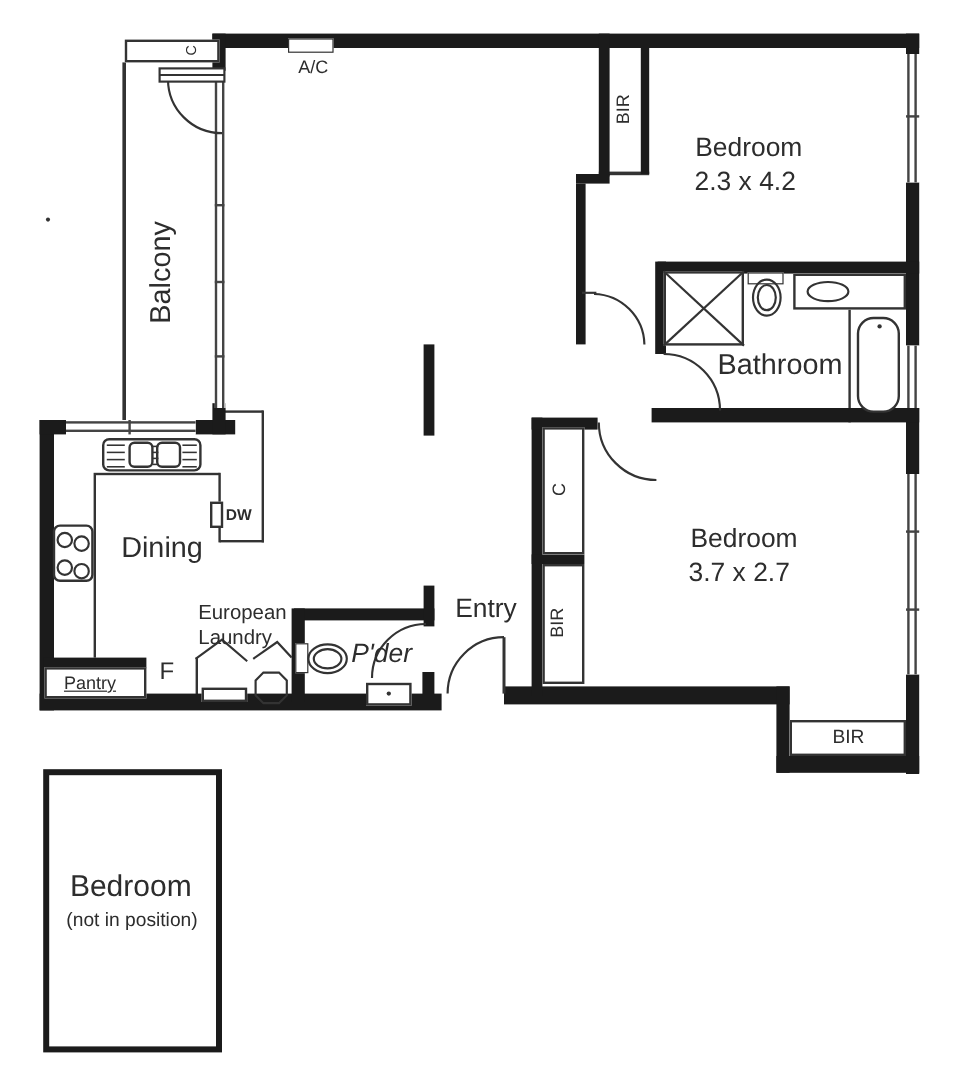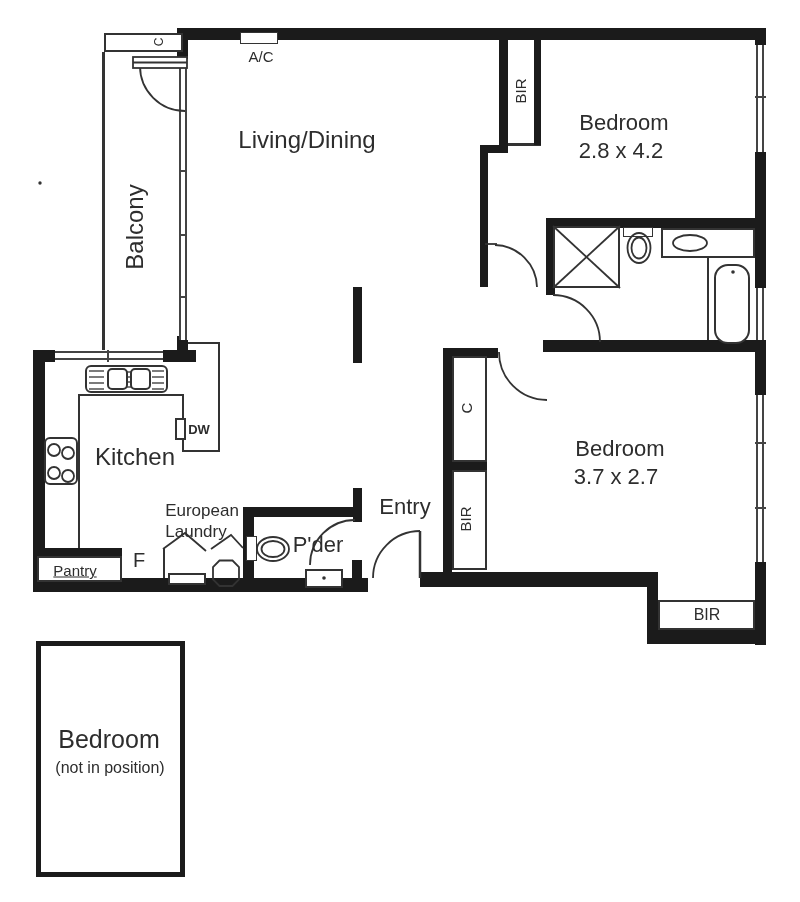--- a/index.html
+++ b/index.html
@@ -163,30 +163,30 @@
           <line x1="127" y1="387" x2="132" y2="387"></line>
       </g>
     </g>
     <g fill="#333" stroke="none">
       <circle cx="733" cy="272" r="1.8"></circle>
       <circle cx="324" cy="578" r="1.8"></circle>
       <circle cx="40" cy="183" r="1.7"></circle>
     </g>
   </svg>
 
-  <div class="lbl" style="left:307px;top:140px;font-size:24px;">Living/Dining</div>
   <div class="lbl rot" style="left:135px;top:227px;font-size:24px;">Balcony</div>
   <div class="lbl" style="left:624px;top:123px;font-size:22px;">Bedroom</div>
-  <div class="lbl" style="left:621px;top:151px;font-size:22px;">2.8 x 4.2</div>
+  <div class="lbl" style="left:621px;top:151px;font-size:22px;">2.3 x 4.2</div>
+  <div class="lbl" style="left:650px;top:305px;font-size:24px;">Bathroom</div>
   <div class="lbl" style="left:620px;top:449px;font-size:22px;">Bedroom</div>
   <div class="lbl" style="left:616px;top:477px;font-size:22px;">3.7 x 2.7</div>
-  <div class="lbl" style="left:135px;top:457px;font-size:24px;">Kitchen</div>
+  <div class="lbl" style="left:135px;top:457px;font-size:24px;">Dining</div>
   <div class="lbl" style="left:202px;top:511px;font-size:17px;">European</div>
   <div class="lbl" style="left:196px;top:532px;font-size:17px;">Laundry</div>
-  <div class="lbl" style="left:318px;top:545px;font-size:22px;">P'der</div>
+  <div class="lbl" style="left:318px;top:545px;font-size:22px;font-style:italic;">P'der</div>
   <div class="lbl" style="left:405px;top:507px;font-size:22px;">Entry</div>
   <div class="lbl" style="left:75px;top:570px;font-size:15px;text-decoration:underline;">Pantry</div>
   <div class="lbl" style="left:139px;top:560px;font-size:20px;">F</div>
   <div class="lbl" style="left:199px;top:429px;font-size:13px;font-weight:bold;text-align:right;">DW</div>
   <div class="lbl" style="left:261px;top:56px;font-size:15px;">A/C</div>
   <div class="lbl rot" style="left:159px;top:42px;font-size:12px;">C</div>
   <div class="lbl rot" style="left:520px;top:91px;font-size:15px;">BIR</div>
   <div class="lbl rot" style="left:466px;top:408px;font-size:15px;">C</div>
   <div class="lbl rot" style="left:465px;top:519px;font-size:15px;">BIR</div>
   <div class="lbl" style="left:707px;top:615px;font-size:16px;">BIR</div>

